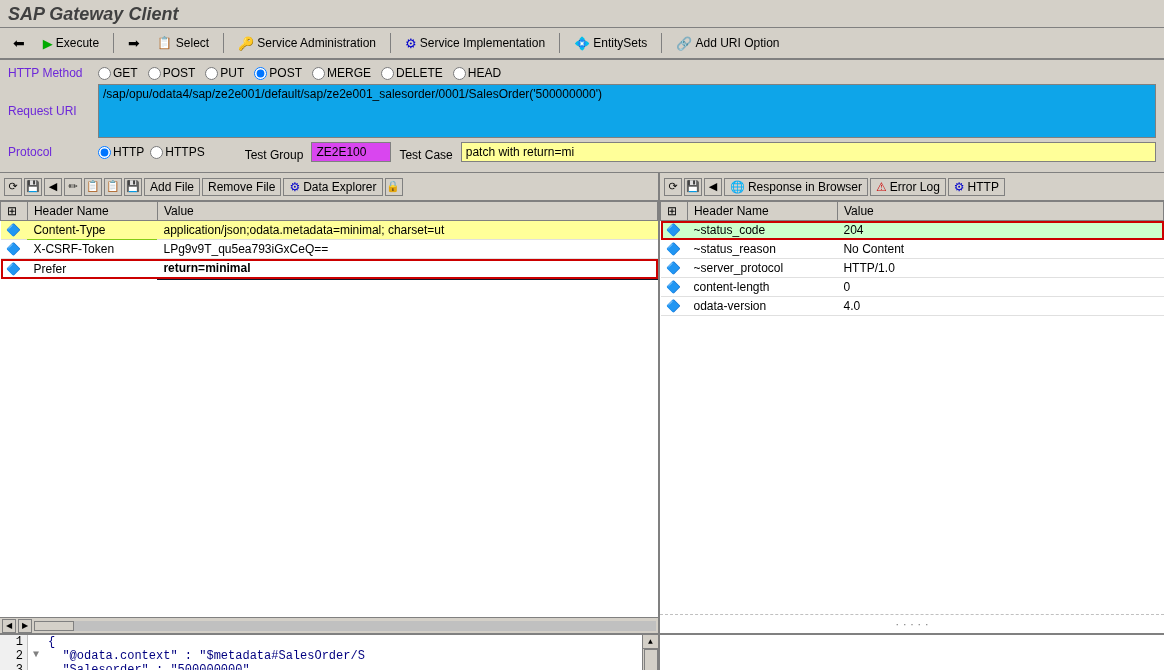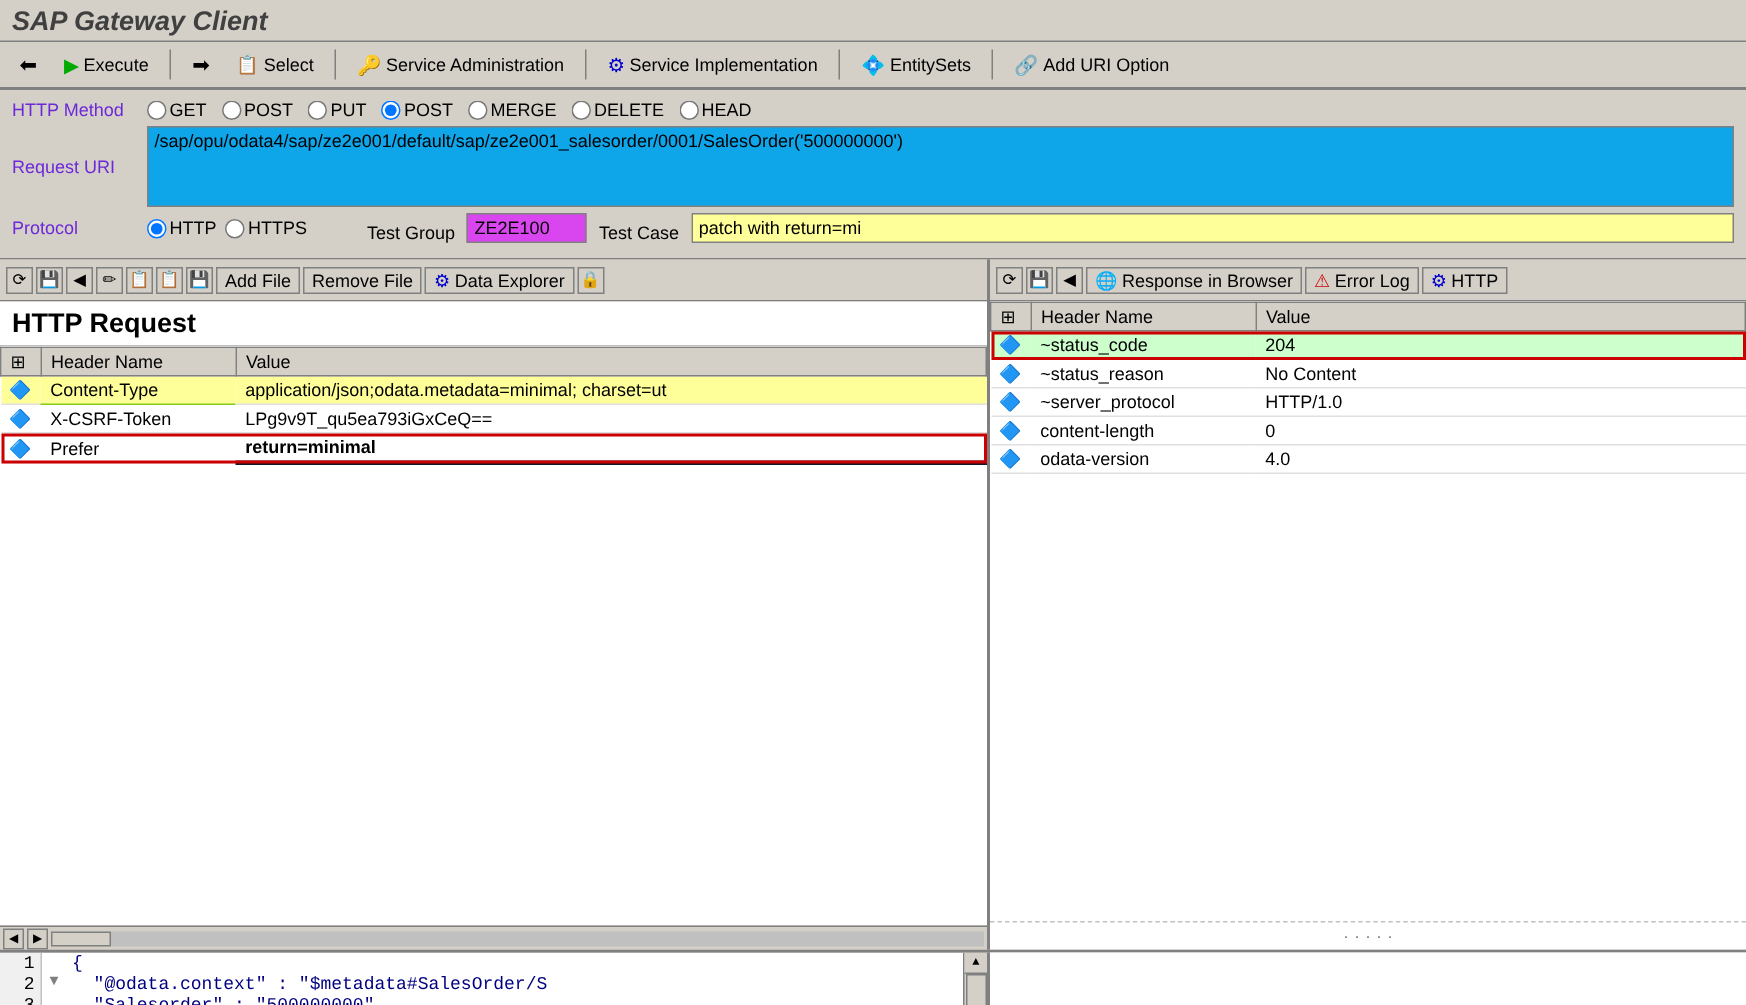--- a/index.html
+++ b/index.html
@@ -432,23 +432,20 @@
       <button class="text-btn">
         <span>Remove File</span>
       </button>
       <button class="text-btn">
         <span style="color:#0000cc;">⚙</span>
         <span>Data Explorer</span>
       </button>
       <button class="mini-btn">🔒</button>
     </div>
 
-    <div class="panel-title">
-      <span>HTTP Request</span>
-    </div>
 
     <div class="table-area">
       <table class="data-table">
         <thead>
           <tr>
             <th style="width:16px;">⊞</th>
             <th>Header Name</th>
             <th>Value</th>
           </tr>
         </thead>

